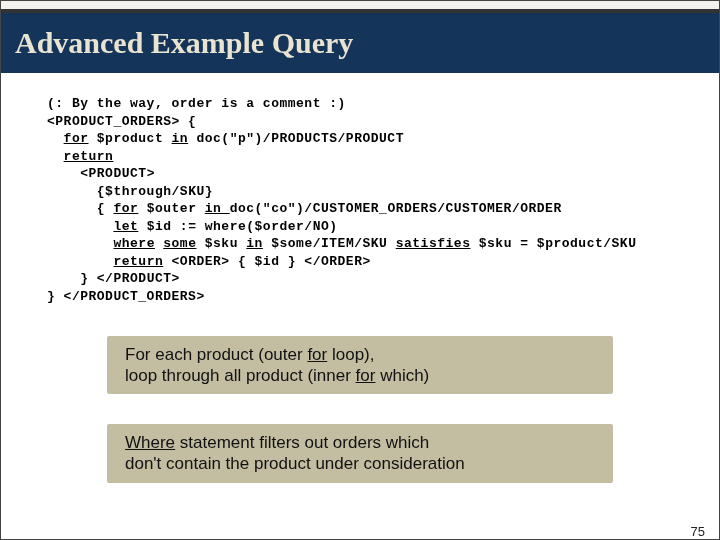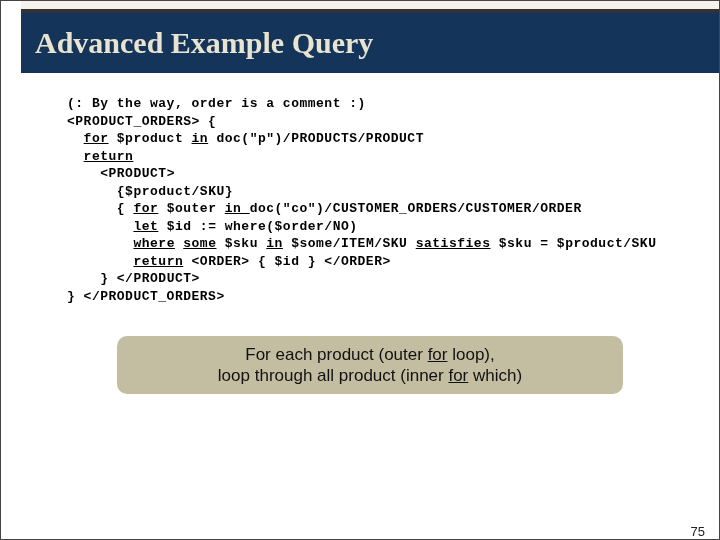--- a/index.html
+++ b/index.html
@@ -10,21 +10,20 @@
     background: #ffffff;
     font-family: Arial, Helvetica, sans-serif;
     overflow: hidden;
   }
   .slide {
     position: relative;
     width: 720px;
     height: 540px;
     border: 1px solid #444;
     box-sizing: border-box;
-    padding-left: 20px;
   }
   .top-strip {
     height: 8px;
     background: #f5f3ee;
     border-bottom: 2px solid #333;
   }
   .title-bar {
     background: #14345a;
     height: 60px;
     display: flex;
@@ -50,25 +49,25 @@
     white-space: pre;
     letter-spacing: 0.5px;
     color: #000;
   }
   .code .u { text-decoration: underline; }
   .callouts {
     margin-top: 30px;
   }
   .callout {
     background: #c3bea2;
-    border-radius: 10px;
+    border-radius: 2px;
     margin: 0 auto 30px auto;
     width: 470px;
     padding: 8px 18px;
-    text-align: center;
+    text-align: left;
     font-family: Verdana, Geneva, sans-serif;
     font-size: 17px;
     color: #111;
     line-height: 1.25;
   }
   .callout .u { text-decoration: underline; }
   .pagenum {
     position: absolute;
     right: 14px;
     bottom: 0;
@@ -85,31 +84,35 @@
     <h1>Advanced Example Query</h1>
   </div>
 
   <div class="content">
 
     <div class="code"><span>(: By the way, order is a comment :)</span>
 <span>&lt;PRODUCT_ORDERS&gt; {</span>
   <span class="u">for</span><span> $product </span><span class="u">in</span><span> doc("p")/PRODUCTS/PRODUCT</span>
   <span class="u">return</span>
     <span>&lt;PRODUCT&gt;</span>
-      <span>{$product/SKU}</span>
+      <span>{$through/SKU}</span>
       <span>{ </span><span class="u">for</span><span> $outer </span><span class="u">in </span><span>doc("co")/CUSTOMER_ORDERS/CUSTOMER/ORDER</span>
         <span class="u">let</span><span> $id := where($order/NO)</span>
         <span class="u">where</span><span> </span><span class="u">some</span><span> $sku </span><span class="u">in</span><span> $some/ITEM/SKU </span><span class="u">satisfies</span><span> $sku = $product/SKU</span>
         <span class="u">return</span><span> &lt;ORDER&gt; { $id } &lt;/ORDER&gt;</span>
     <span>} &lt;/PRODUCT&gt;</span>
 <span>} &lt;/PRODUCT_ORDERS&gt;</span></div>
 
     <div class="callouts">
       <div class="callout">
         <span>For each product (outer </span><span class="u">for</span><span> loop),</span><br>
         <span>loop through all product (inner </span><span class="u">for</span><span> which)</span>
       </div>
+      <div class="callout">
+        <span class="u">Where</span><span> statement filters out orders which</span><br>
+        <span>don't contain the product under consideration</span>
+      </div>
     </div>
 
   </div>
 
   <div class="pagenum">75</div>
 </div>
 
 </body></html>

